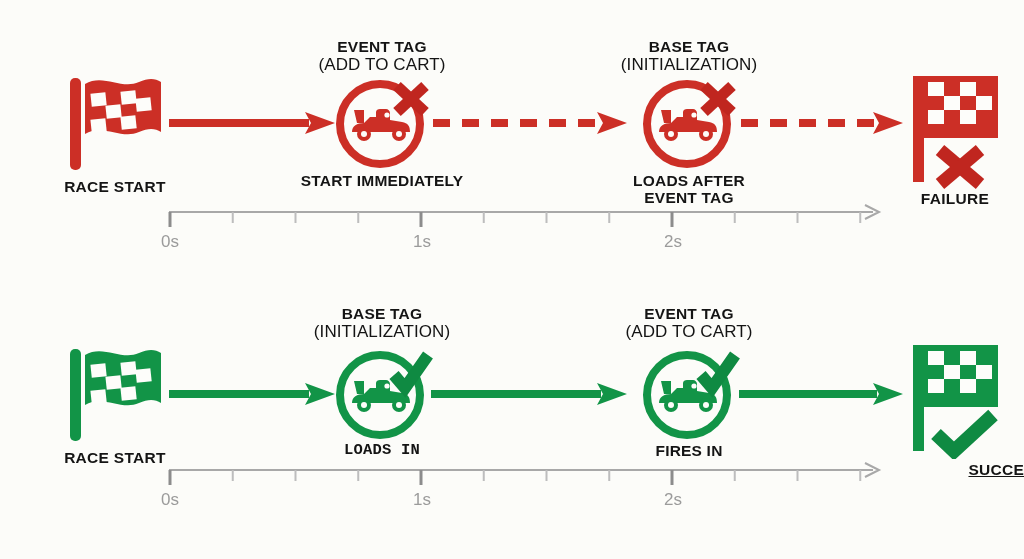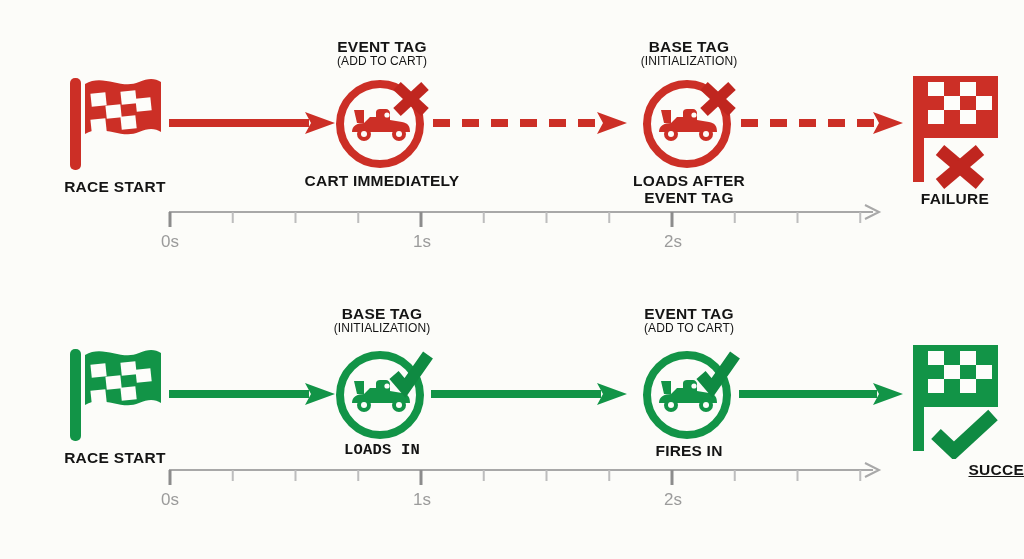--- a/index.html
+++ b/index.html
@@ -32,21 +32,21 @@
   
   .circlenode{width:104px;height:96px;}
   .circlenode svg{display:block;width:104px;height:96px;overflow:visible;}
 
   
   .caption-top{
     position:absolute;text-align:center;line-height:1.12;
     color:#141414;white-space:nowrap;
   }
   .caption-top .l1{font-size:15.5px;font-weight:bold;letter-spacing:.2px;display:block;}
-  .caption-top .l2{font-size:12px;font-weight:normal;letter-spacing:.1px;display:block;}
+  .caption-top .l2{font-size:17px;font-weight:normal;letter-spacing:.1px;display:block;}
 
   .caption-bottom{
     position:absolute;text-align:center;line-height:1.12;
     color:#141414;font-size:15.5px;font-weight:bold;letter-spacing:.2px;
     white-space:nowrap;
   }
   .caption-under{
     position:absolute;text-align:center;
     color:#141414;font-size:15.5px;font-weight:bold;letter-spacing:.3px;
     white-space:nowrap;
@@ -126,21 +126,21 @@
           <circle cx="57" cy="39" r="2.6" fill="#fdfdfa"></circle>
         </g>
 
         <g stroke="#c0261f" stroke-width="11" stroke-linecap="butt">
           <line x1="67" y1="10" x2="95" y2="36"></line>
           <line x1="95" y1="10" x2="67" y2="36"></line>
         </g>
       </svg>
     </div>
     <div class="caption-bottom" style="left:265px;top:172px;width:200px;">
-      <span>CART IMMEDIATELY</span>
+      <span>START IMMEDIATELY</span>
     </div>
 
     <div class="arrow" style="left:414px;top:110px;">
       <svg width="200" height="26" viewBox="0 0 200 26">
         <line x1="2" y1="13" x2="168" y2="13" stroke="#cc2f26" stroke-width="8" stroke-dasharray="17 12"></line>
         <path d="M166 2 L196 13 L166 24 L172 13 Z" fill="#cc2f26"></path>
       </svg>
     </div>
 
     <div class="node circlenode" style="left:620px;top:76px;">

